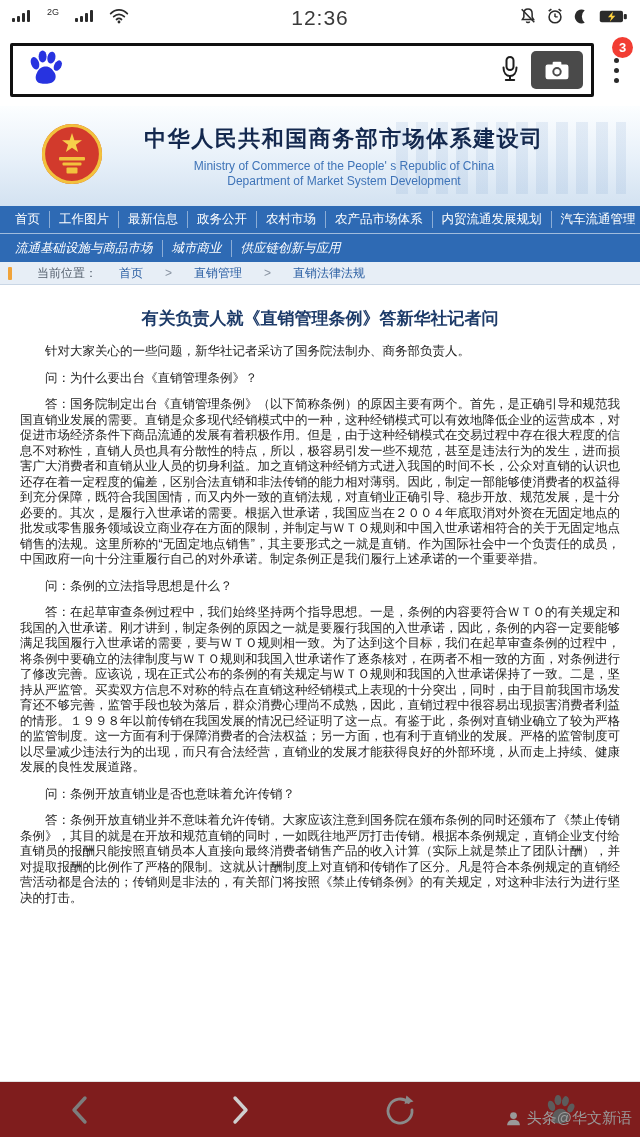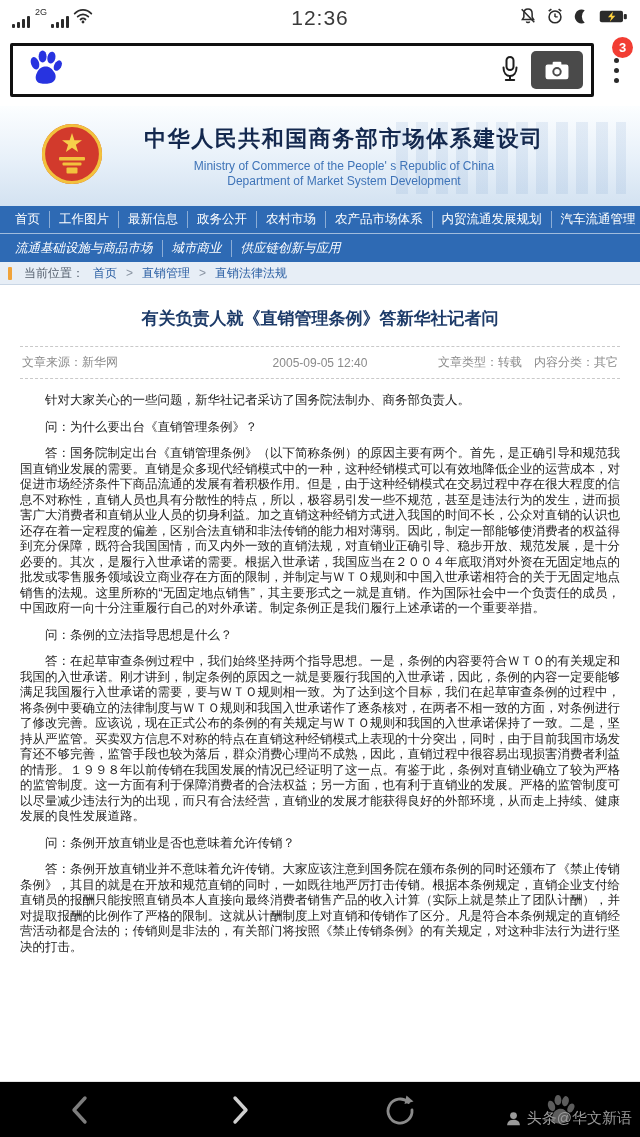--- a/index.html
+++ b/index.html
@@ -3,21 +3,21 @@
 <meta charset="utf-8">
 <style>
   * { box-sizing: border-box; margin: 0; padding: 0; }
   html,body { background:#888; }
   body { font-family: "Liberation Sans", sans-serif; }
   .screen { width:640px; height:1137px; background:#fff; position:relative;
             display:flex; flex-direction:column; overflow:hidden; margin:0 auto; }
 
   
   .status-bar { height:36px; display:flex; align-items:center; padding:0 12px; position:relative; background:#fff; flex:0 0 auto; }
-  .sb-left { display:flex; align-items:flex-end; gap:4px; z-index:1; }
+  .sb-left { display:flex; gap:16px; z-index:1; }
   .sig { display:flex; align-items:flex-end; gap:2px; height:14px; }
   .sig b { width:3px; background:#2b2b2b; border-radius:1px; display:block; }
   .sig-label { font-size:9px; color:#2b2b2b; line-height:9px; align-self:flex-start; margin-left:1px; }
   .sb-time { position:absolute; left:0; right:0; text-align:center; font-size:21px; color:#3a3a3a; letter-spacing:1px; }
   .sb-right { margin-left:auto; display:flex; align-items:center; gap:9px; z-index:1; }
 
   
   .browser-bar { height:70px; display:flex; align-items:center; padding:6px 6px 8px 10px; gap:4px; background:#fff; flex:0 0 auto; }
   .search-box { flex:1; height:54px; border:3px solid #101010; border-radius:2px;
                 display:flex; align-items:center; padding:0 8px 0 12px; gap:12px; background:#fff; }
@@ -45,40 +45,40 @@
   
   .nav { background:#2e6ab4; color:#fff; flex:0 0 auto; }
   .nav-row { display:flex; align-items:center; height:28px; padding:0 6px; font-size:12.5px; }
   .nav-row.r1 { justify-content:space-between; border-bottom:1px solid rgba(255,255,255,.55); }
   .nav-row.r2 { justify-content:flex-start;font-style:italic; }
   .nav-item { padding:0 9px; white-space:nowrap; cursor:pointer; }
   .nav-item + .nav-item { border-left:1px solid rgba(255,255,255,.45); }
 
   
   .crumb { height:23px; background:#e7eef6; border-bottom:1px solid #c9d6e5; display:flex;
-           align-items:center; font-size:12px; color:#55606e; padding:0 8px; gap:9px; flex:0 0 auto; }
+           align-items:center; font-size:12px; color:#55606e; padding:0 8px; gap:22px; flex:0 0 auto; }
   .crumb-flag { width:4px; height:13px; background:#f0a33a; border-radius:1px; margin-right:3px; }
   .crumb-link { color:#2b5fa3; cursor:pointer; }
   .crumb-sep { color:#8a94a2; }
 
   
   .article { flex:1 1 auto; overflow:hidden; background:#fff; padding:0 20px; position:relative; }
   .a-title { text-align:center; font-size:17px; font-weight:bold; color:#1c3a68; margin:22px 6px 0; }
   .a-meta { display:flex; align-items:center; font-size:12px; color:#8a8a8a;
             border-top:1px dashed #c9c9c9; border-bottom:1px dashed #c9c9c9;
             padding:7px 2px; margin-top:16px; }
   .m-src { width:33%; }
   .m-date { width:34%; text-align:center; }
   .m-type { width:33%; text-align:right; }
   .a-body { margin-top:14px; font-size:12.5px; line-height:15.5px; color:#1e1e1e; text-align:justify; }
   .a-body p { margin:0 0 11px; text-indent:2em; }
 
   
   .toolbar { height:56px; border-top:1px solid #e2e2e2; display:flex; align-items:center;
-             background:#000000; position:relative; flex:0 0 auto; }
+             background:#7f1d1d; position:relative; flex:0 0 auto; }
   .tb-slot { flex:1; display:flex; align-items:center; justify-content:center; cursor:pointer; height:100%; }
   .watermark { position:absolute; right:8px; bottom:9px; display:flex; align-items:center; gap:5px;
                color:#9a9a9a; font-size:15px; z-index:5; }
 </style>
 </head>
 <body>
 
 <div class="screen">
 
   <div class="status-bar">
@@ -214,25 +214,20 @@
     <span>当前位置：</span>
     <span class="crumb-link">首页</span>
     <span class="crumb-sep">&gt;</span>
     <span class="crumb-link">直销管理</span>
     <span class="crumb-sep">&gt;</span>
     <span class="crumb-link">直销法律法规</span>
   </div>
 
   <div class="article">
     <div class="a-title">有关负责人就《直销管理条例》答新华社记者问</div>
-    <div class="a-meta">
-      <span class="m-src">文章来源：新华网</span>
-      <span class="m-date">2005-09-05 12:40</span>
-      <span class="m-type">文章类型：转载　内容分类：其它</span>
-    </div>
     <div class="a-body">
       <p>针对大家关心的一些问题，新华社记者采访了国务院法制办、商务部负责人。</p>
       <p>问：为什么要出台《直销管理条例》？</p>
       <p>答：国务院制定出台《直销管理条例》（以下简称条例）的原因主要有两个。首先，是正确引导和规范我国直销业发展的需要。直销是众多现代经销模式中的一种，这种经销模式可以有效地降低企业的运营成本，对促进市场经济条件下商品流通的发展有着积极作用。但是，由于这种经销模式在交易过程中存在很大程度的信息不对称性，直销人员也具有分散性的特点，所以，极容易引发一些不规范，甚至是违法行为的发生，进而损害广大消费者和直销从业人员的切身利益。加之直销这种经销方式进入我国的时间不长，公众对直销的认识也还存在着一定程度的偏差，区别合法直销和非法传销的能力相对薄弱。因此，制定一部能够使消费者的权益得到充分保障，既符合我国国情，而又内外一致的直销法规，对直销业正确引导、稳步开放、规范发展，是十分必要的。其次，是履行入世承诺的需要。根据入世承诺，我国应当在２００４年底取消对外资在无固定地点的批发或零售服务领域设立商业存在方面的限制，并制定与ＷＴＯ规则和中国入世承诺相符合的关于无固定地点销售的法规。这里所称的“无固定地点销售”，其主要形式之一就是直销。作为国际社会中一个负责任的成员，中国政府一向十分注重履行自己的对外承诺。制定条例正是我们履行上述承诺的一个重要举措。</p>
       <p>问：条例的立法指导思想是什么？</p>
       <p>答：在起草审查条例过程中，我们始终坚持两个指导思想。一是，条例的内容要符合ＷＴＯ的有关规定和我国的入世承诺。刚才讲到，制定条例的原因之一就是要履行我国的入世承诺，因此，条例的内容一定要能够满足我国履行入世承诺的需要，要与ＷＴＯ规则相一致。为了达到这个目标，我们在起草审查条例的过程中，将条例中要确立的法律制度与ＷＴＯ规则和我国入世承诺作了逐条核对，在两者不相一致的方面，对条例进行了修改完善。应该说，现在正式公布的条例的有关规定与ＷＴＯ规则和我国的入世承诺保持了一致。二是，坚持从严监管。买卖双方信息不对称的特点在直销这种经销模式上表现的十分突出，同时，由于目前我国市场发育还不够完善，监管手段也较为落后，群众消费心理尚不成熟，因此，直销过程中很容易出现损害消费者利益的情形。１９９８年以前传销在我国发展的情况已经证明了这一点。有鉴于此，条例对直销业确立了较为严格的监管制度。这一方面有利于保障消费者的合法权益；另一方面，也有利于直销业的发展。严格的监管制度可以尽量减少违法行为的出现，而只有合法经营，直销业的发展才能获得良好的外部环境，从而走上持续、健康发展的良性发展道路。</p>
       <p>问：条例开放直销业是否也意味着允许传销？</p>
       <p>答：条例开放直销业并不意味着允许传销。大家应该注意到国务院在颁布条例的同时还颁布了《禁止传销条例》，其目的就是在开放和规范直销的同时，一如既往地严厉打击传销。根据本条例规定，直销企业支付给直销员的报酬只能按照直销员本人直接向最终消费者销售产品的收入计算（实际上就是禁止了团队计酬），并对提取报酬的比例作了严格的限制。这就从计酬制度上对直销和传销作了区分。凡是符合本条例规定的直销经营活动都是合法的；传销则是非法的，有关部门将按照《禁止传销条例》的有关规定，对这种非法行为进行坚决的打击。</p>
     </div>
   </div>

